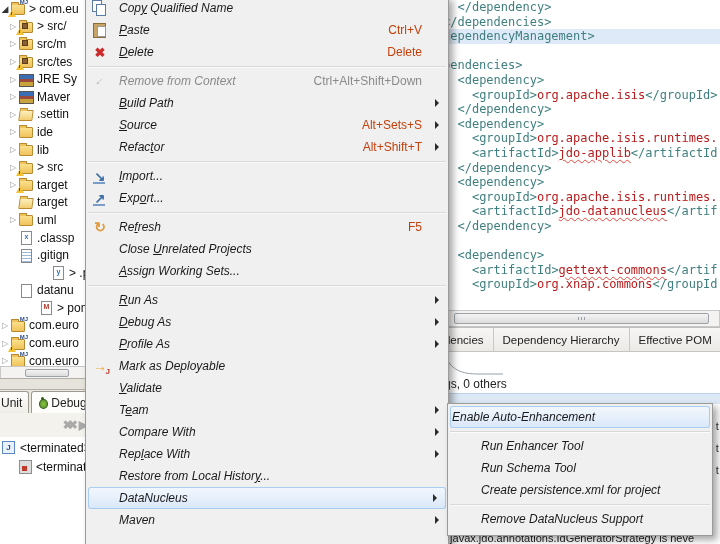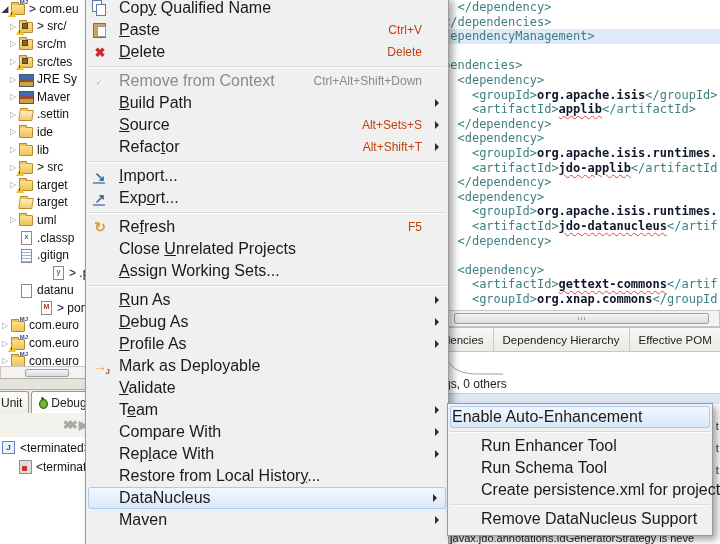--- a/index.html
+++ b/index.html
@@ -57,21 +57,21 @@
   .ijava{display:inline-flex;align-items:center;justify-content:center;width:11px;height:11px;flex:none;
          border:1px solid #5C87C5;background:#EAF1FB;color:#2B4E8C;font:bold 8px "Liberation Sans",sans-serif;margin:0 5px 0 2px;}
   .icons{position:relative;display:inline-block;width:11px;height:12px;flex:none;background:#DDD;border:1px solid #8E8E8E;margin:0 4px 0 19px;}
   .icons::after{content:"";position:absolute;left:2px;top:5px;width:5px;height:5px;background:#C0392B;}
 
   
   .editor{position:absolute;left:443px;top:0;width:277px;height:310px;background:#fff;overflow:hidden;}
   .cline{height:14.6px;line-height:14.6px;font-family:"DejaVu Sans Mono",monospace;font-size:12px;white-space:pre;color:#000;}
   .cline.hl{background:#DFEAF8;}
   .tg{color:#3F7F7F;}
-  .tx{color:#0f172a;font-weight:bold;}
+  .tx{color:#b91c1c;font-weight:normal;}
   .sqg{text-decoration:underline;text-decoration-style:wavy;text-decoration-color:#E04A3F;text-decoration-thickness:1px;text-underline-offset:2px;}
   .e-hscroll{left:443px;top:310px;width:277px;height:17px;}
   .ptabs{position:absolute;left:443px;top:327px;width:277px;height:25px;background:#F0EFED;border-top:1px solid #BEBEBE;
          border-bottom:1px solid #C6C6C6;display:flex;align-items:stretch;overflow:hidden;box-sizing:border-box;}
   .ptab{display:flex;align-items:center;padding:0 9px;font-size:11.5px;color:#222;border-right:1px solid #C8C8C8;
         background:linear-gradient(#F7F6F4,#ECEAE7);white-space:nowrap;}
 
   
   .markers{position:absolute;left:443px;top:352px;width:277px;height:192px;background:#fff;overflow:hidden;}
   .mk-filter{position:absolute;left:1px;top:25px;font-size:12px;color:#222;white-space:nowrap;}
@@ -79,21 +79,21 @@
   .mk-frag{position:absolute;font-size:11px;color:#333;white-space:nowrap;}
   .mk-vline{position:absolute;width:1px;height:11px;background:#8E9AA8;}
   .mk-bottom{position:absolute;left:1px;top:180px;font-size:11px;color:#222;white-space:nowrap;}
 
   
   .menu{position:absolute;background:#F0F0F0;border:1px solid #9B9B9B;box-shadow:4px 4px 7px rgba(0,0,0,0.35);box-sizing:border-box;}
   #ctx-menu{left:85px;top:-4px;width:364px;height:560px;}
   #dn-submenu{left:447px;top:403px;width:266px;height:133px;padding-top:2px;}
   .mi{position:relative;height:22px;display:flex;align-items:center;padding:0 26px 0 4px;box-sizing:border-box;}
   .mi .mic{width:20px;height:16px;flex:none;margin-right:9px;position:relative;display:flex;align-items:center;justify-content:center;}
-  .mi .lbl{font-size:16px;color:#1A1A1A;white-space:nowrap;}
+  .mi .lbl{font-size:12px;color:#1A1A1A;white-space:nowrap;font-style:italic;}
   .mi .lbl u{text-decoration:underline;}
   .mi .sc{margin-left:auto;font-size:12px;color:#c2410c;padding-left:18px;}
   .mi .subarr{position:absolute;right:9px;top:50%;transform:translateY(-50%);width:0;height:0;
       border-left:4px solid #2B2B2B;border-top:4px solid transparent;border-bottom:4px solid transparent;}
   .mi.dis .lbl,.mi.dis .sc{color:#8A8A8A;}
   .mi.hl{background:linear-gradient(#F3F8FD,#D9E7F9);box-shadow:inset 0 0 0 1px #A9CCF1;border-radius:3px;margin:0 2px;padding-left:2px;padding-right:24px;}
   .msep{height:7px;position:relative;}
   .msep::after{content:"";position:absolute;left:2px;right:2px;top:3px;height:0;border-top:1px solid #D8D8D8;border-bottom:1px solid #FBFBFB;}
   .smi{padding-left:33px;}
 
@@ -315,21 +315,20 @@
   </div>
 
 <div class="editor" id="editor">
     <div class="cline"><span>  </span><span class="tg">&lt;/dependency&gt;</span></div>
     <div class="cline"><span class="tg">&lt;/dependencies&gt;</span></div>
     <div class="cline hl"><span class="tg">dependencyManagement&gt;</span></div>
     <div class="cline">&nbsp;</div>
     <div class="cline"><span class="tg">pendencies&gt;</span></div>
     <div class="cline"><span>  </span><span class="tg">&lt;dependency&gt;</span></div>
     <div class="cline"><span>    </span><span class="tg">&lt;groupId&gt;</span><span class="tx">org.apache.isis</span><span class="tg">&lt;/groupId&gt;</span></div>
-    <div class="cline"><span>    </span><span class="tg">&lt;artifactId&gt;</span><span class="tx sqg">applib</span><span class="tg">&lt;/artifactId&gt;</span></div>
     <div class="cline"><span>  </span><span class="tg">&lt;/dependency&gt;</span></div>
     <div class="cline"><span>  </span><span class="tg">&lt;dependency&gt;</span></div>
     <div class="cline"><span>    </span><span class="tg">&lt;groupId&gt;</span><span class="tx">org.apache.isis.runtimes.</span></div>
     <div class="cline"><span>    </span><span class="tg">&lt;artifactId&gt;</span><span class="tx sqg">jdo-applib</span><span class="tg">&lt;/artifactId</span></div>
     <div class="cline"><span>  </span><span class="tg">&lt;/dependency&gt;</span></div>
     <div class="cline"><span>  </span><span class="tg">&lt;dependency&gt;</span></div>
     <div class="cline"><span>    </span><span class="tg">&lt;groupId&gt;</span><span class="tx">org.apache.isis.runtimes.</span></div>
     <div class="cline"><span>    </span><span class="tg">&lt;artifactId&gt;</span><span class="tx sqg">jdo-datanucleus</span><span class="tg">&lt;/artif</span></div>
     <div class="cline"><span>  </span><span class="tg">&lt;/dependency&gt;</span></div>
     <div class="cline">&nbsp;</div>

